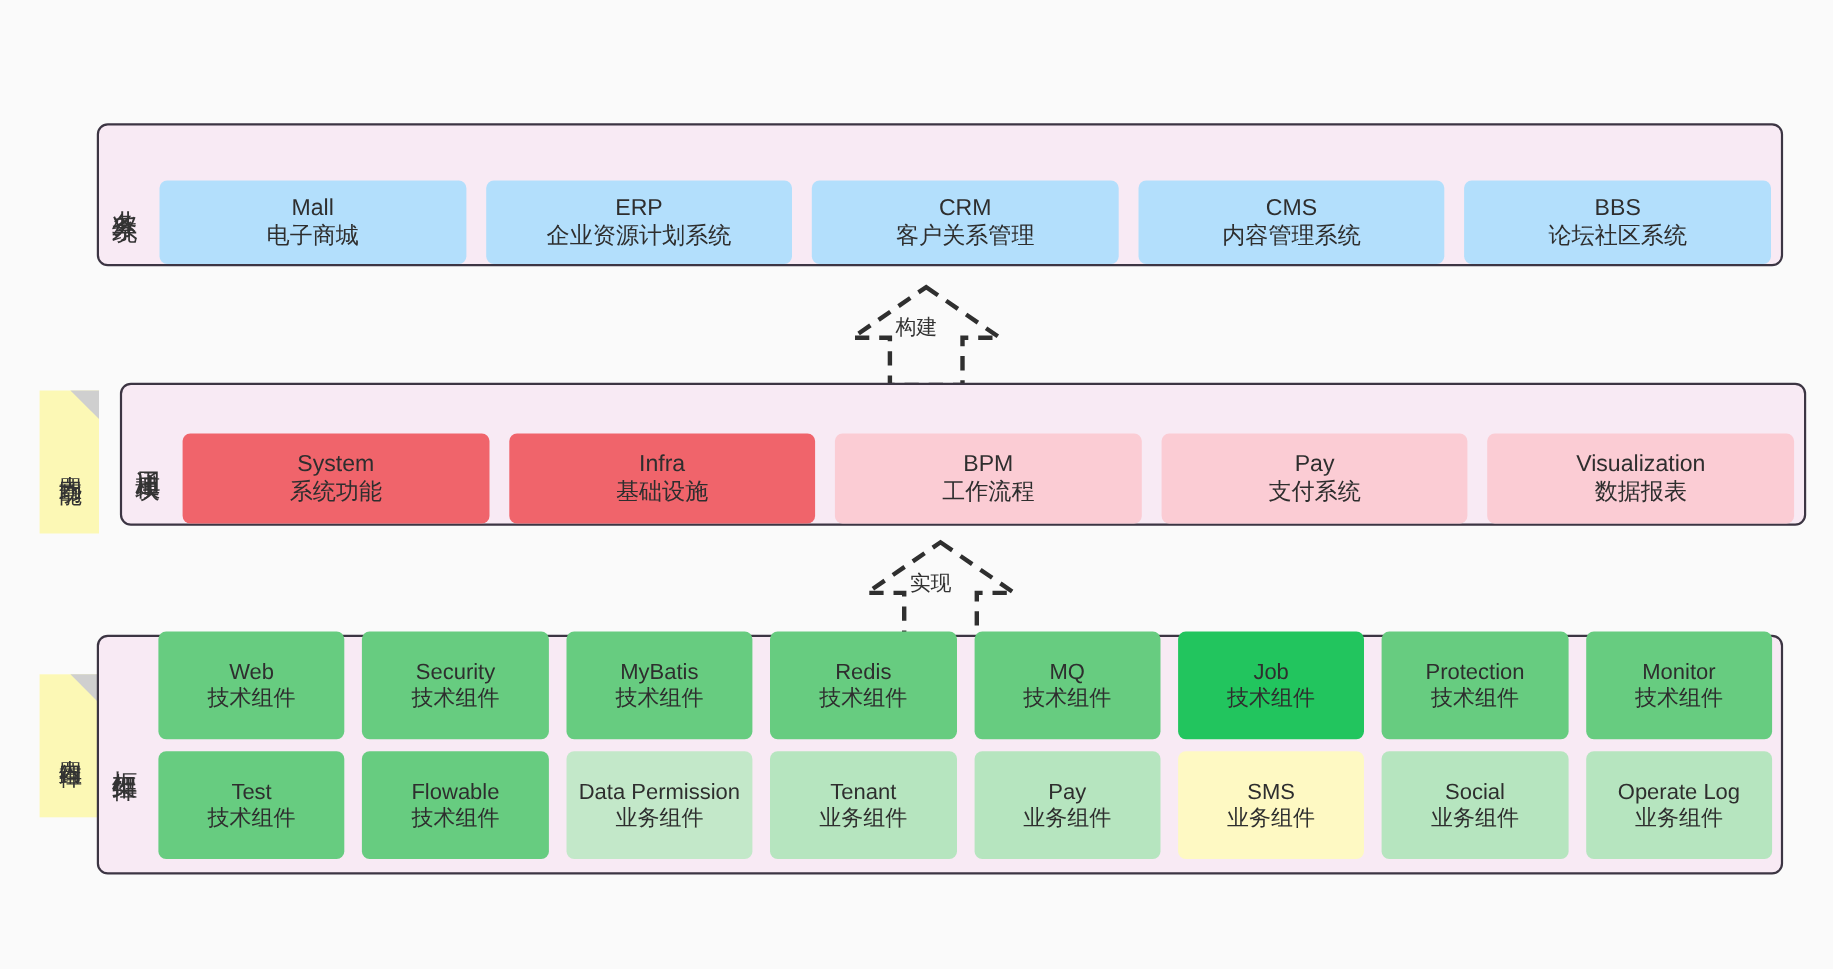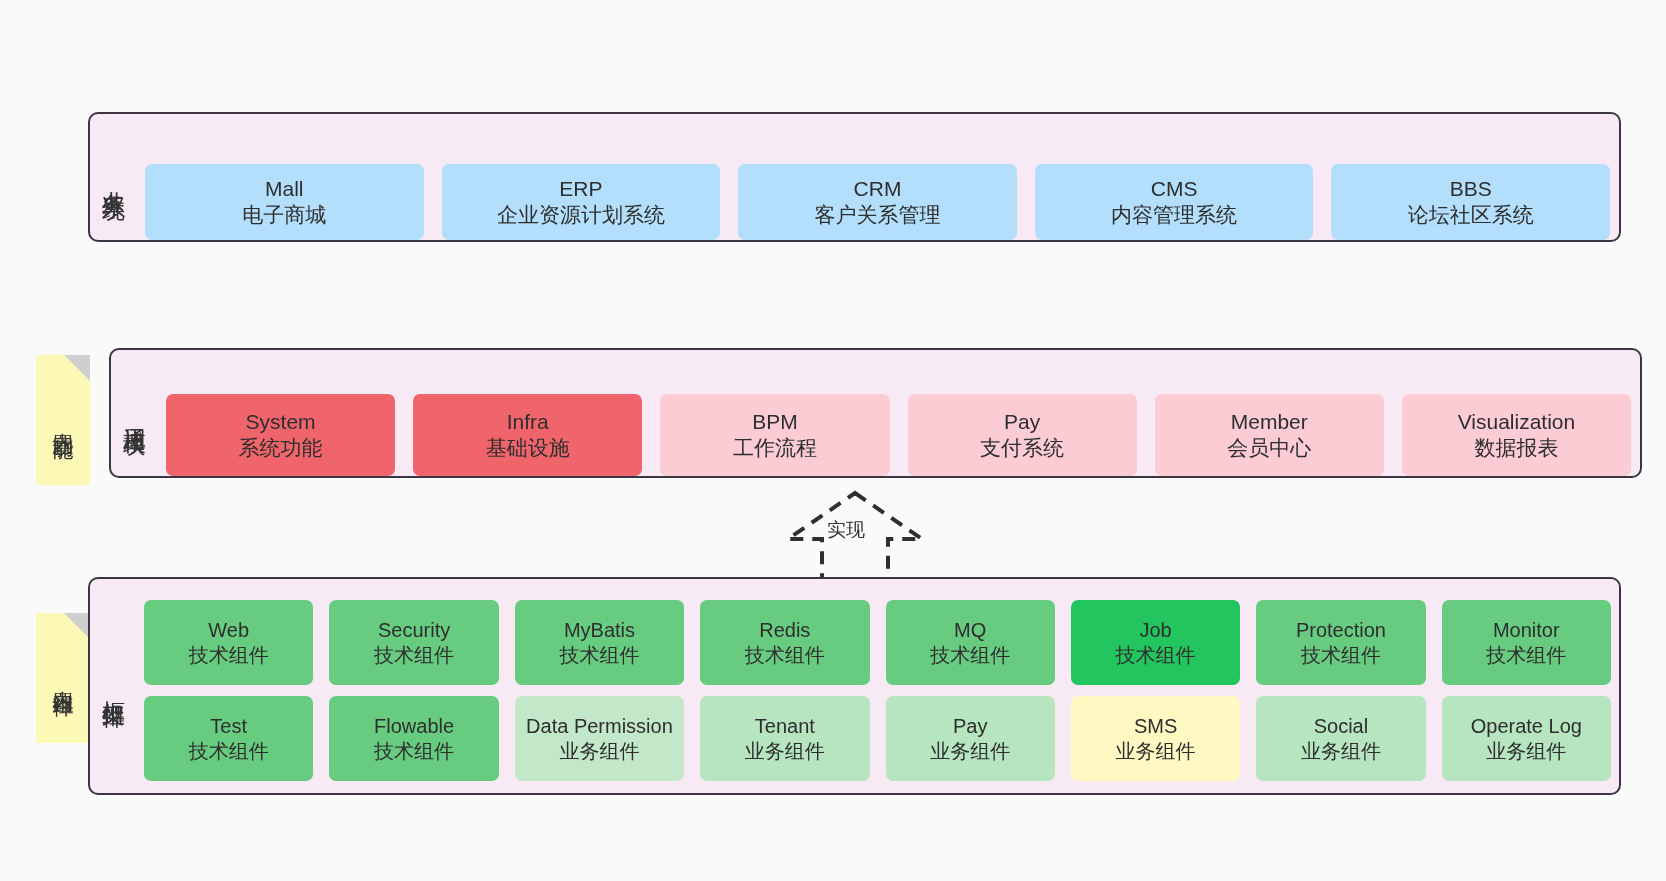--- a/index.html
+++ b/index.html
@@ -117,21 +117,21 @@
   }
   #layer-framework .cards {
     padding: 0;
   }
   #layer-framework .card-col {
     justify-content: flex-start;
     padding: 12px 8px 12px 8px;
     gap: 11px;
   }
   #layer-framework .card {
-    height: 85px;
+    height: 98px;
     font-size: 20px;
   }
 
   
   .note {
     position: absolute;
     background: #fcf8b5;
     box-sizing: border-box;
     display: flex;
     align-items: center;
@@ -227,20 +227,26 @@
       </div>
       <div class="card-col">
         <div class="card" style="background:#b3dffc">
           <span class="l1">BBS</span>
           <span class="l2">论坛社区系统</span>
         </div>
       </div>
     </div>
   </div>
 
+  <div class="arrow-group" id="arrow-build">
+    <svg width="170" height="95" viewBox="0 0 170 95">
+      <path d="M 85 6 L 152 52 L 118 52 L 118 95 L 52 95 L 52 52 L 18 52 Z" fill="none" stroke="#2f2f2f" stroke-width="4" stroke-dasharray="13 9" stroke-linejoin="miter"></path>
+    </svg>
+    <span class="arrow-label">构建</span>
+  </div>
 
   <div class="note" id="note-builtin-features">
     <span class="fold"></span>
     <span>内置功能</span>
   </div>
 
   <div class="layer" id="layer-modules">
     <div class="layer-title">通用模块</div>
     <div class="cards">
       <div class="card-col">
@@ -258,26 +264,20 @@
       <div class="card-col">
         <div class="card" style="background:#fbccd4">
           <span class="l1">BPM</span>
           <span class="l2">工作流程</span>
         </div>
       </div>
       <div class="card-col">
         <div class="card" style="background:#fbccd4">
           <span class="l1">Pay</span>
           <span class="l2">支付系统</span>
-        </div>
-      </div>
-      <div class="card-col">
-        <div class="card" style="background:#fbccd4">
-          <span class="l1">Member</span>
-          <span class="l2">会员中心</span>
         </div>
       </div>
       <div class="card-col">
         <div class="card" style="background:#fbccd4">
           <span class="l1">Visualization</span>
           <span class="l2">数据报表</span>
         </div>
       </div>
     </div>
   </div>

